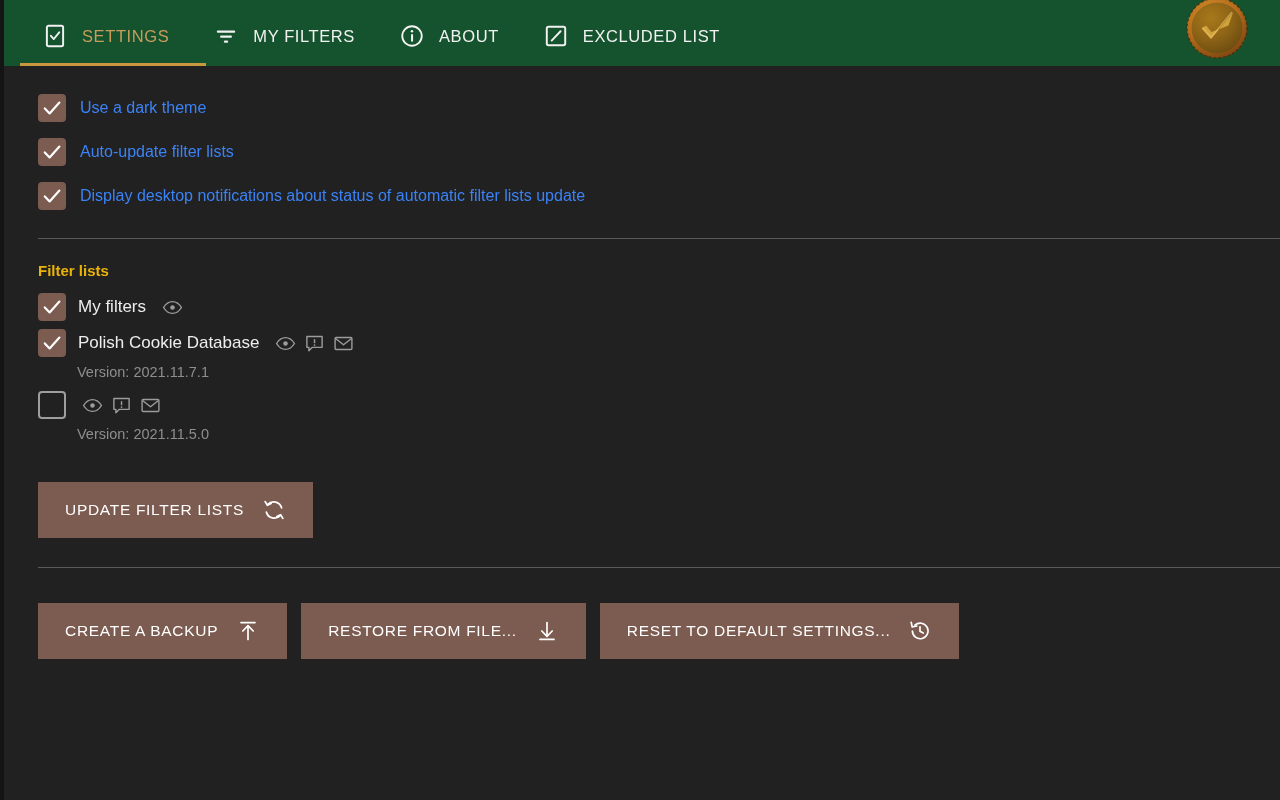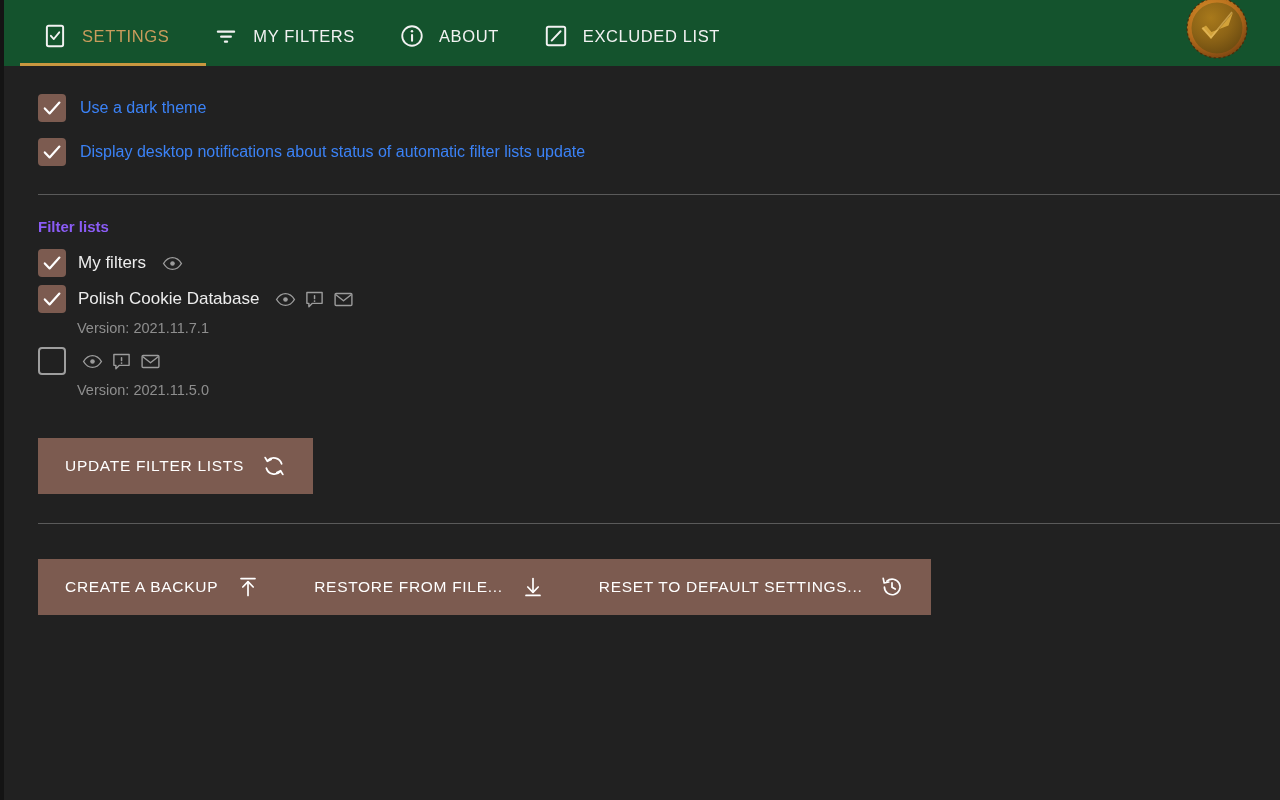--- a/index.html
+++ b/index.html
@@ -123,21 +123,21 @@
     background: #5a5a5a;
     margin-left: 0;
     margin-right: 0;
     width: 1242px;
   }
   .divider.d1 { margin-top: 28px; }
 
   .section-title {
     font-size: 15px;
     font-weight: bold;
-    color: #8b5cf6;
+    color: #eab308;
     margin-top: 23px;
     margin-bottom: 14px;
   }
 
   .filter-item { margin-bottom: 8px; }
   .filter-head {
     display: flex;
     align-items: center;
     gap: 12px;
     height: 28px;
@@ -178,20 +178,21 @@
     padding: 0 27px;
     cursor: pointer;
     font-family: "Liberation Sans", sans-serif;
     white-space: nowrap;
   }
   .btn svg { display: block; flex: 0 0 auto; }
   .btn-update { margin-top: 29px; }
 
   .btn-row {
     display: flex;
+    gap: 14px;
     margin-top: 35px;
   }
 </style>
 </head>
 <body>
 
 <div class="app">
 
   <div class="edge-strip"></div>
 
@@ -274,20 +275,28 @@
 
       <div class="checkrow">
         <span class="cb on">
           <svg viewBox="0 0 28 28" width="28" height="28">
             <path d="M6.8 14.4 L11.6 19.4 L21.4 8.6" fill="none" stroke="#ffffff" stroke-width="2.2" stroke-linecap="round" stroke-linejoin="round"></path>
           </svg>
         </span>
         <span class="lbl">Use a dark theme</span>
       </div>
 
+      <div class="checkrow">
+        <span class="cb on">
+          <svg viewBox="0 0 28 28" width="28" height="28">
+            <path d="M6.8 14.4 L11.6 19.4 L21.4 8.6" fill="none" stroke="#ffffff" stroke-width="2.2" stroke-linecap="round" stroke-linejoin="round"></path>
+          </svg>
+        </span>
+        <span class="lbl">Auto-update filter lists</span>
+      </div>
 
       <div class="checkrow">
         <span class="cb on">
           <svg viewBox="0 0 28 28" width="28" height="28">
             <path d="M6.8 14.4 L11.6 19.4 L21.4 8.6" fill="none" stroke="#ffffff" stroke-width="2.2" stroke-linecap="round" stroke-linejoin="round"></path>
           </svg>
         </span>
         <span class="lbl">Display desktop notifications about status of automatic filter lists update</span>
       </div>
 

